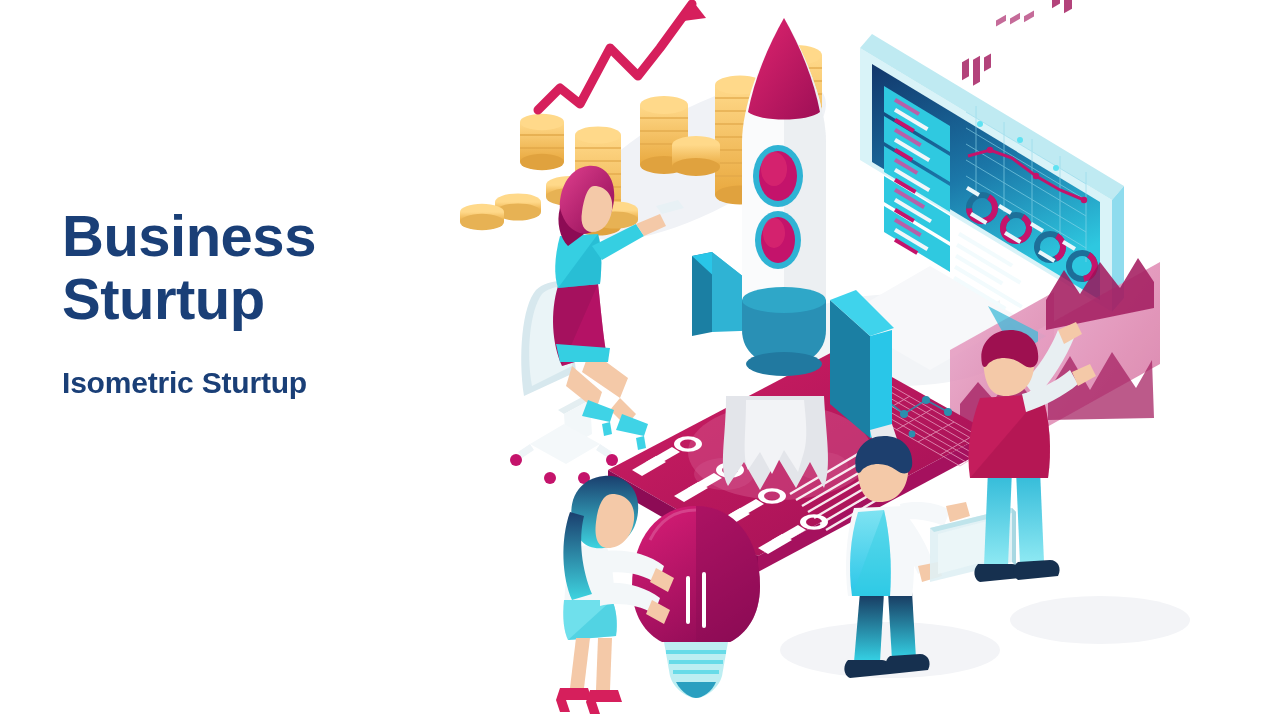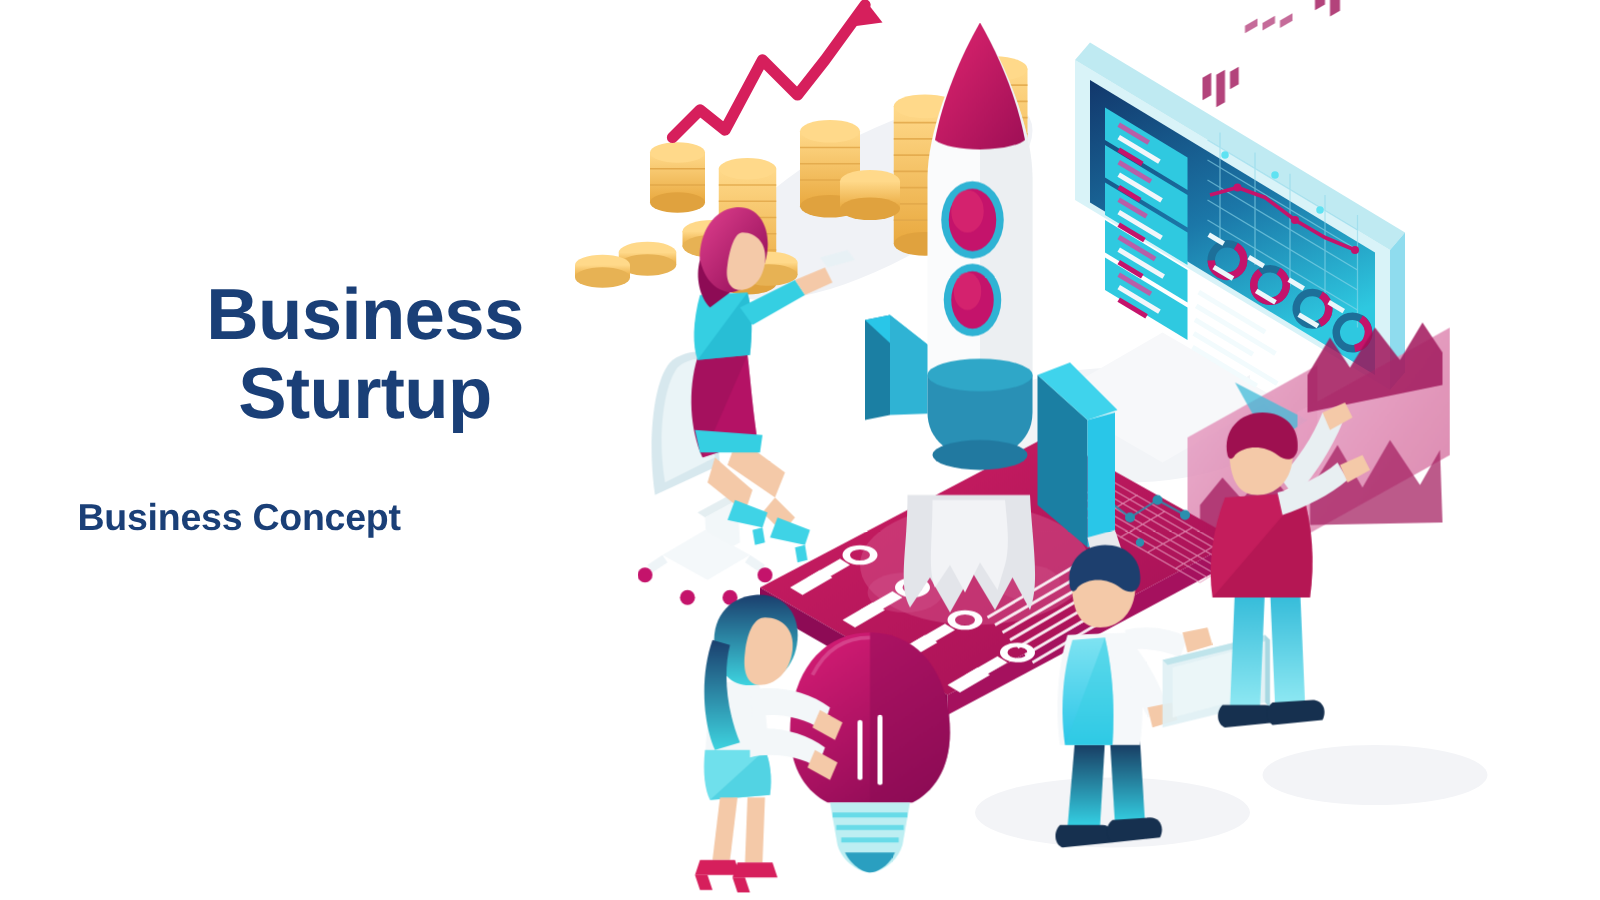--- a/index.html
+++ b/index.html
@@ -15,44 +15,43 @@
     position:absolute;
     left:62px;top:205px;
     width:460px;
   }
   .headline{
     color:#1a3f77;
     font-size:58px;
     font-weight:bold;
     line-height:1.08;
     letter-spacing:-0.5px;
-    margin:16px;
+    margin:0;
     white-space:pre-line;
-    text-align:center;
   }
   .subhead{
     color:#1a3f77;
     font-size:30px;
     font-weight:bold;
     margin:0;
     padding-top:36px;
     letter-spacing:-0.2px;
   }
   .art{position:absolute;left:460px;top:0;width:820px;height:720px;}
   svg{display:block;}
 </style>
 </head>
 <body>
 
 <div id="stage">
 
   <div class="text-block">
     <h1 class="headline">Business
 Sturtup</h1>
-    <h2 class="subhead">Business Concept</h2>
+    <h2 class="subhead">Isometric Sturtup</h2>
   </div>
 
   <div class="art">
     <svg width="820" height="720" viewBox="0 0 820 720" xmlns="http://www.w3.org/2000/svg">
       <defs>
         <linearGradient id="gScreen" x1="0" y1="0" x2="0.4" y2="1">
           <stop offset="0%" stop-color="#12376b"></stop>
           <stop offset="55%" stop-color="#1b77a8"></stop>
           <stop offset="100%" stop-color="#2ec8e0"></stop>
         </linearGradient>

